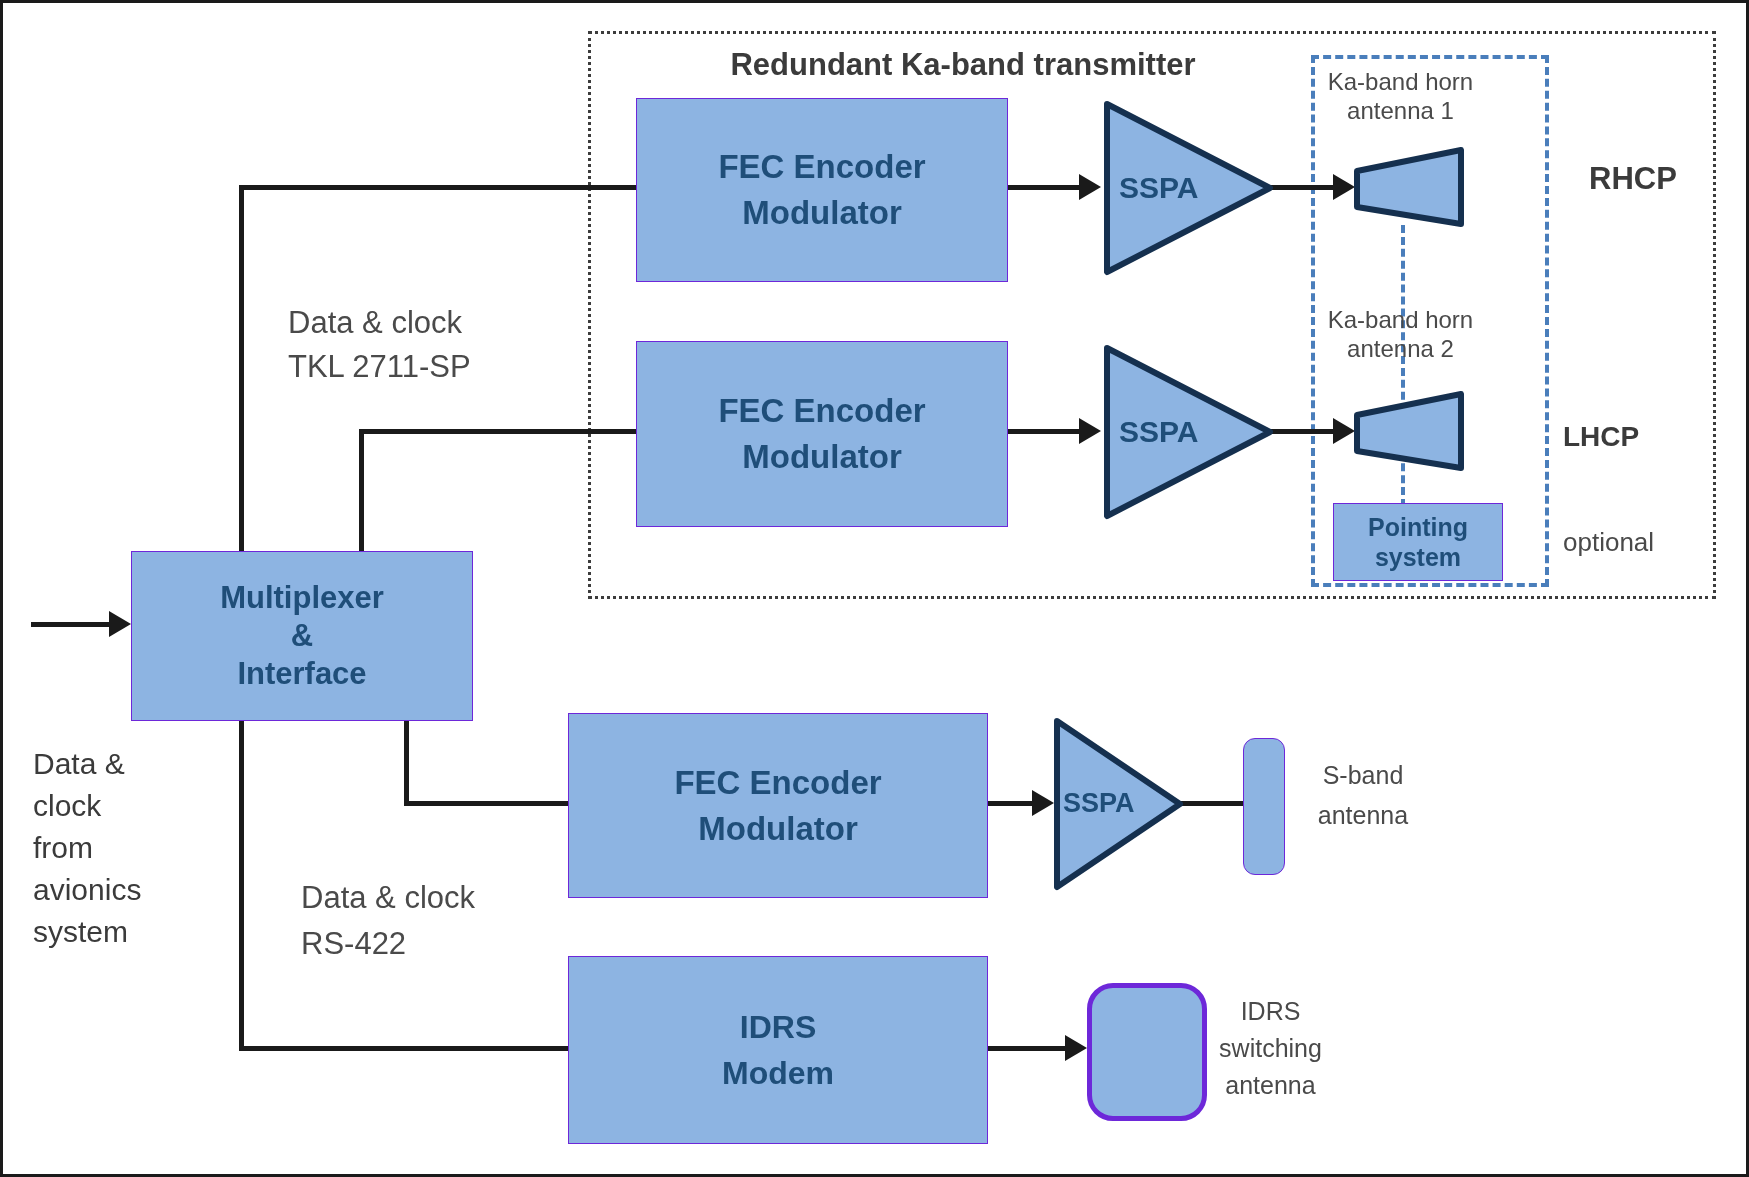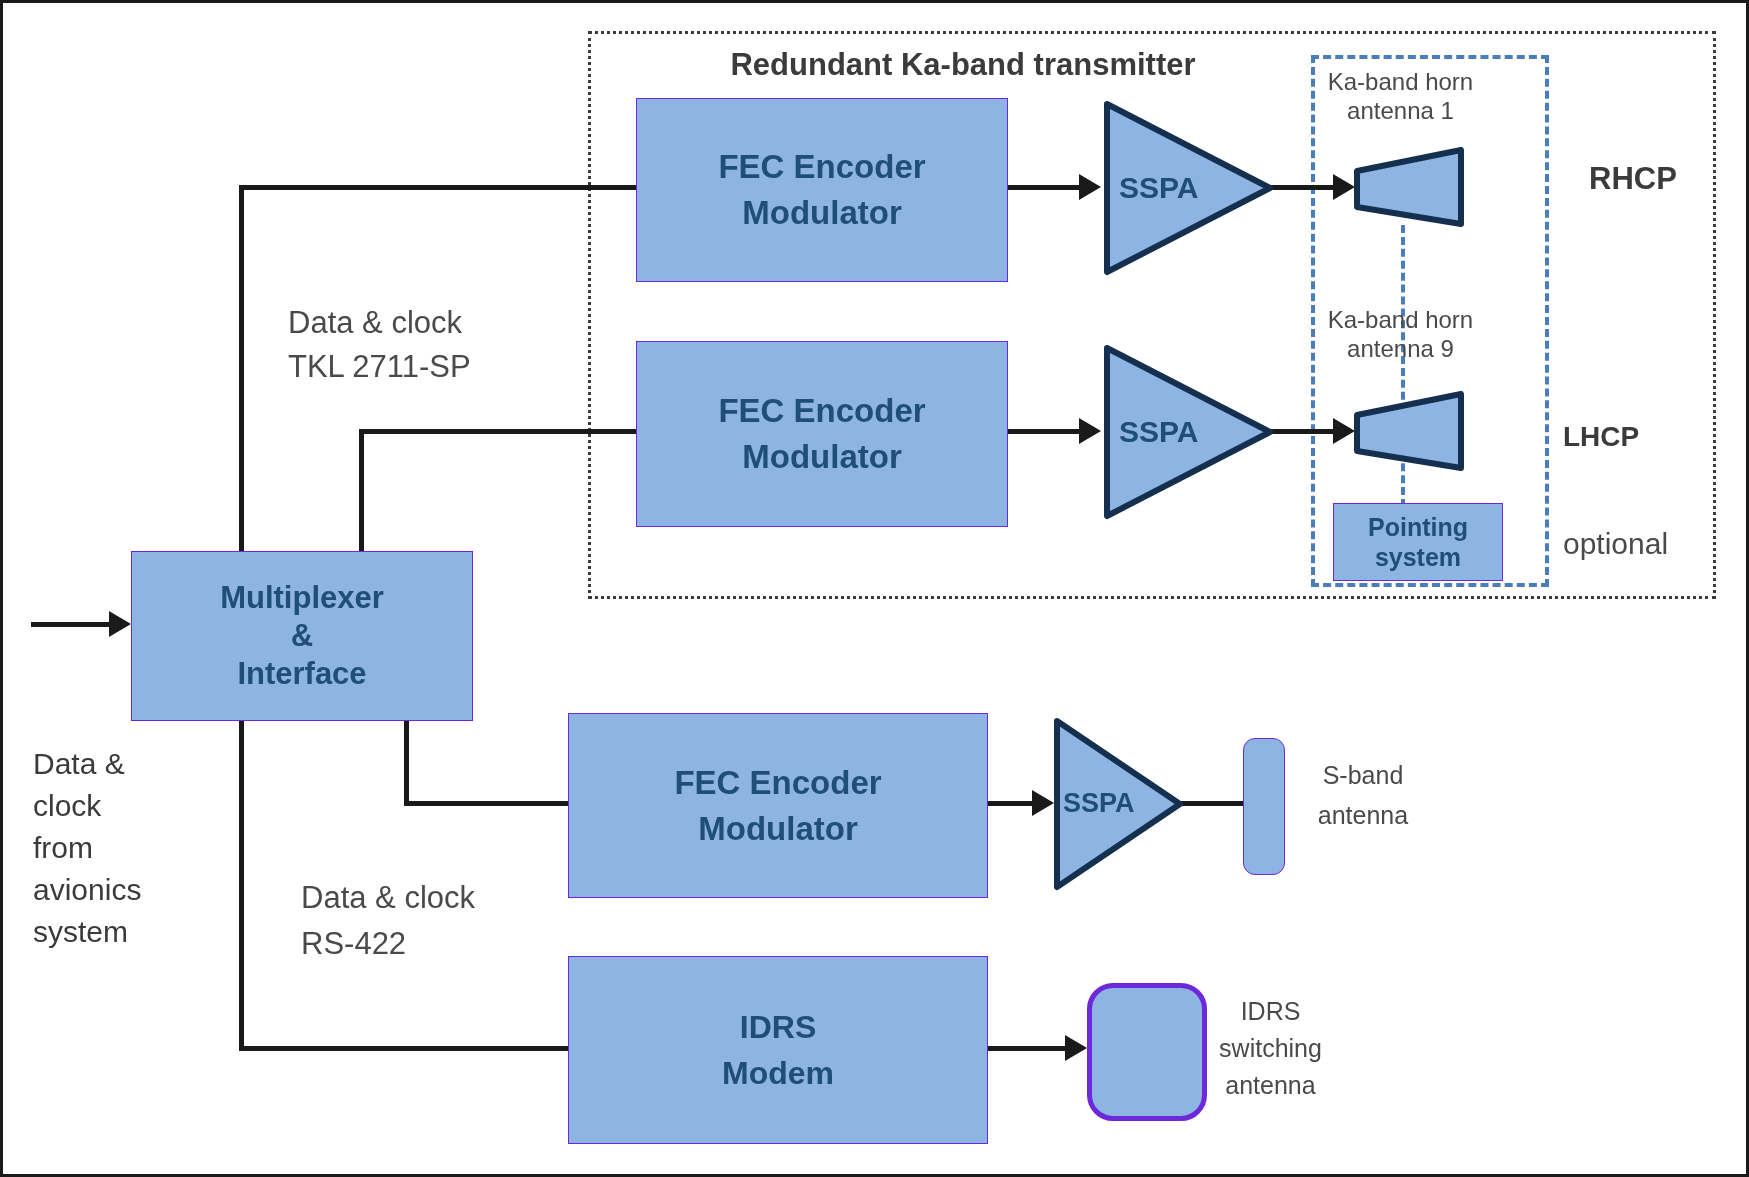--- a/index.html
+++ b/index.html
@@ -145,28 +145,28 @@
     <span>Redundant Ka-band transmitter</span>
   </div>
 
   <div class="glabel center" style="left:1315px;top:64px;width:165px;font-size:24px;line-height:29px;">
     <div>Ka-band horn</div>
     <div>antenna 1</div>
   </div>
 
   <div class="glabel center" style="left:1315px;top:302px;width:165px;font-size:24px;line-height:29px;">
     <div>Ka-band horn</div>
-    <div>antenna 9</div>
+    <div>antenna 2</div>
   </div>
 
   <div class="dlabel" style="left:1556px;top:158px;font-size:31px;margin-left:30px;">RHCP</div>
 
   <div class="dlabel" style="left:1560px;top:418px;font-size:28px;">LHCP</div>
 
-  <div class="glabel" style="left:1560px;top:524px;font-size:30px;">optional</div>
+  <div class="glabel" style="left:1560px;top:524px;font-size:26px;">optional</div>
 
   <div class="glabel" style="left:285px;top:298px;font-size:31px;line-height:44px;">
     <div>Data &amp; clock</div>
     <div>TKL 2711-SP</div>
   </div>
 
   <div class="glabel" style="left:298px;top:872px;font-size:31px;line-height:46px;">
     <div>Data &amp; clock</div>
     <div>RS-422</div>
   </div>

